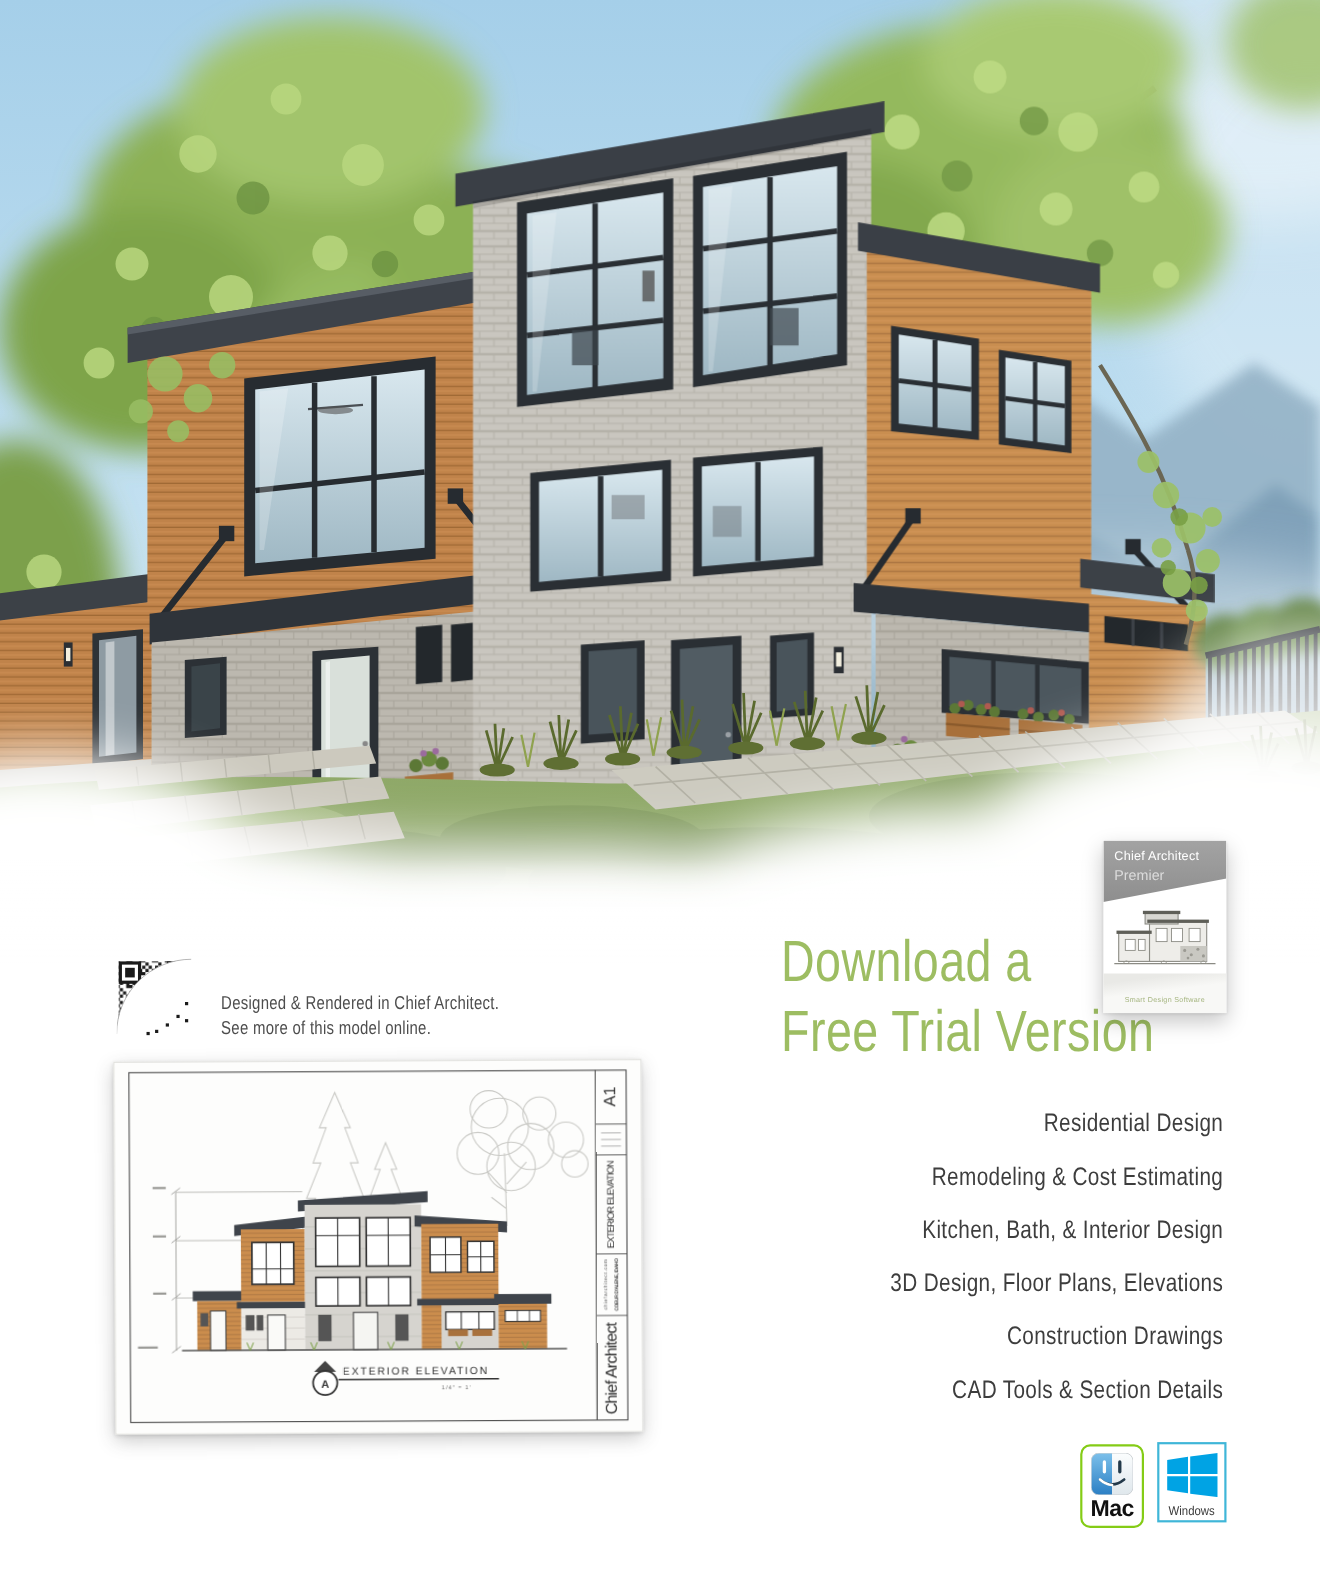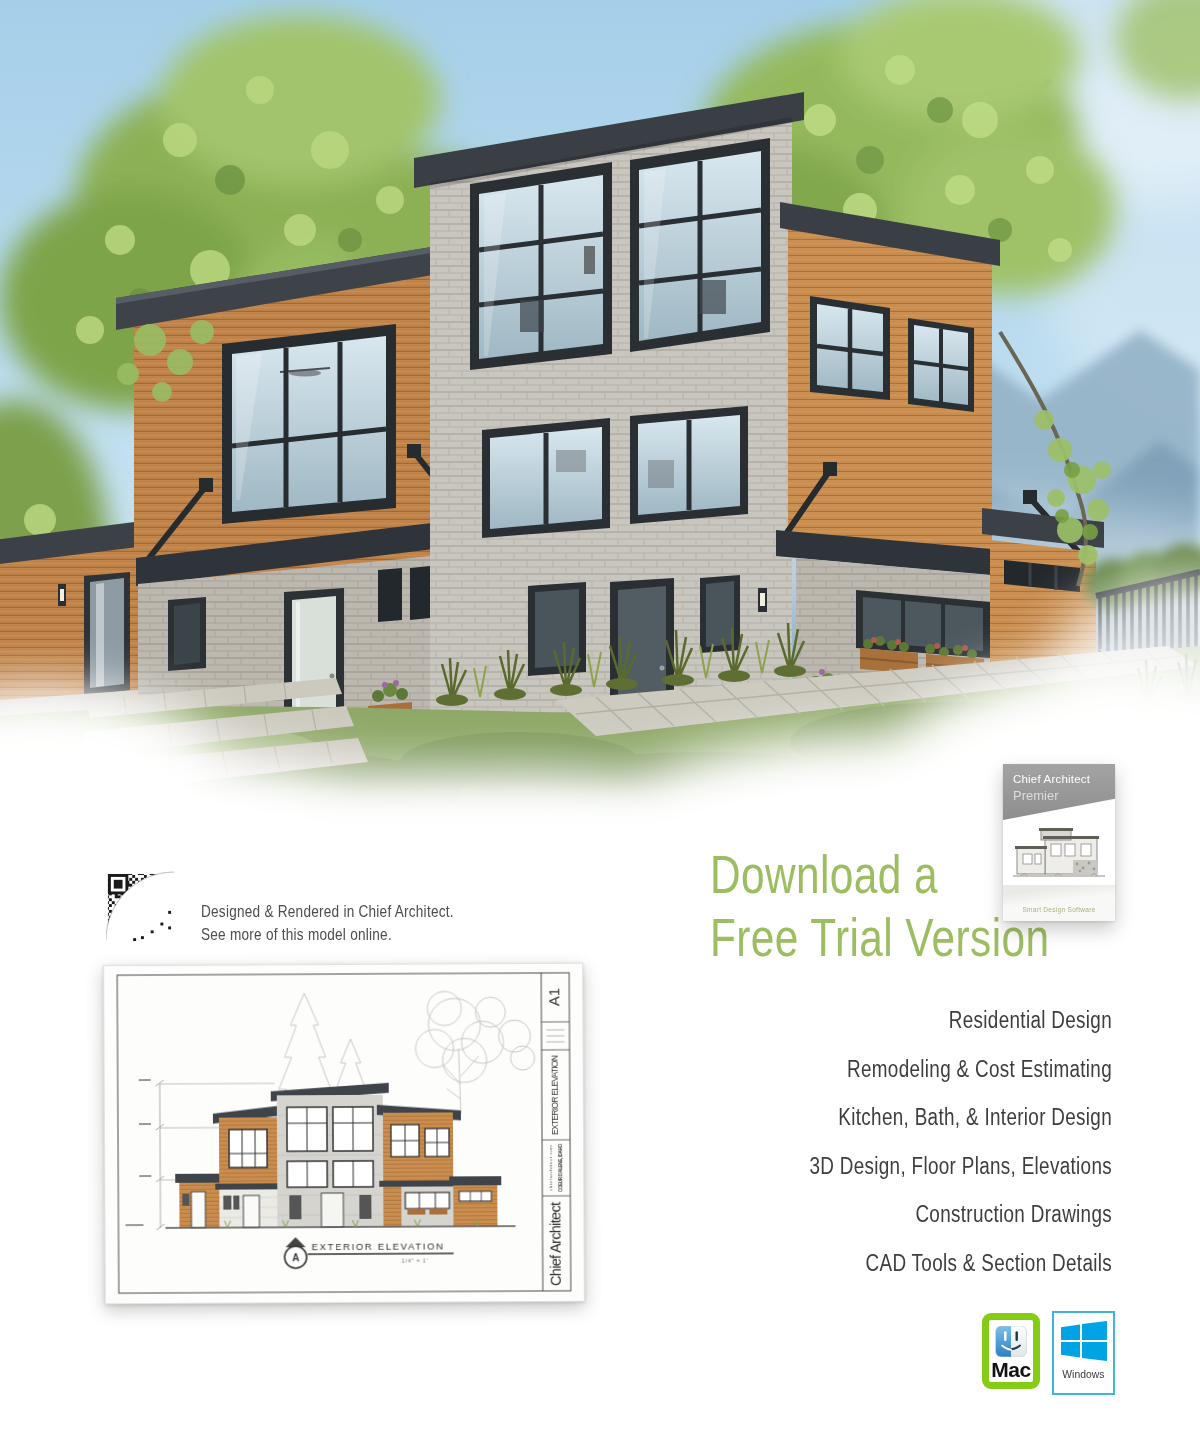--- a/index.html
+++ b/index.html
@@ -31,23 +31,23 @@
       background:linear-gradient(173deg,#e9e9e6 18%,#f8f8f6 45%);}
   .pbox-tagline{position:absolute;left:0;bottom:8px;width:100%;text-align:center;
       font-size:6.5px;color:#a4b47e;letter-spacing:.3px;}
   
   .features{position:absolute;right:88px;top:1008px;text-align:right;
       transform:scaleX(.82);transform-origin:right top;}
   .features .feat{font-size:23px;line-height:24px;margin-bottom:24.5px;color:#3d3d3d;
       letter-spacing:.4px;white-space:nowrap;}
   
   .badge{position:absolute;background:#fff;display:flex;flex-direction:column;align-items:center;box-sizing:border-box;}
-  .badge-mac{left:982px;top:1313px;width:58px;height:76px;border:7px solid #84cc16;border-radius:9px;}
+  .badge-mac{left:982px;top:1313px;width:58px;height:76px;border:2px solid #84cc16;border-radius:9px;}
   .badge-mac .lbl{font-size:21px;font-weight:bold;color:#111;margin-top:1px;letter-spacing:-.5px;}
-  .badge-win{left:1052px;top:1311px;width:63px;height:84px;border:2px solid #3fb6d8;}
+  .badge-win{left:1052px;top:1311px;width:63px;height:73px;border:2px solid #3fb6d8;}
   .badge-win .lbl{font-size:11.5px;color:#3a3a3a;margin-top:7px;transform:scaleX(.9);}
   .badge-mac .ic{margin-top:6px;}
   .badge-win .ic{margin-top:8px;}
 </style>
 </head>
 <body>
 
 <div class="page">
 
   <svg class="hero" width="1200" height="900" viewBox="0 0 1200 900">

